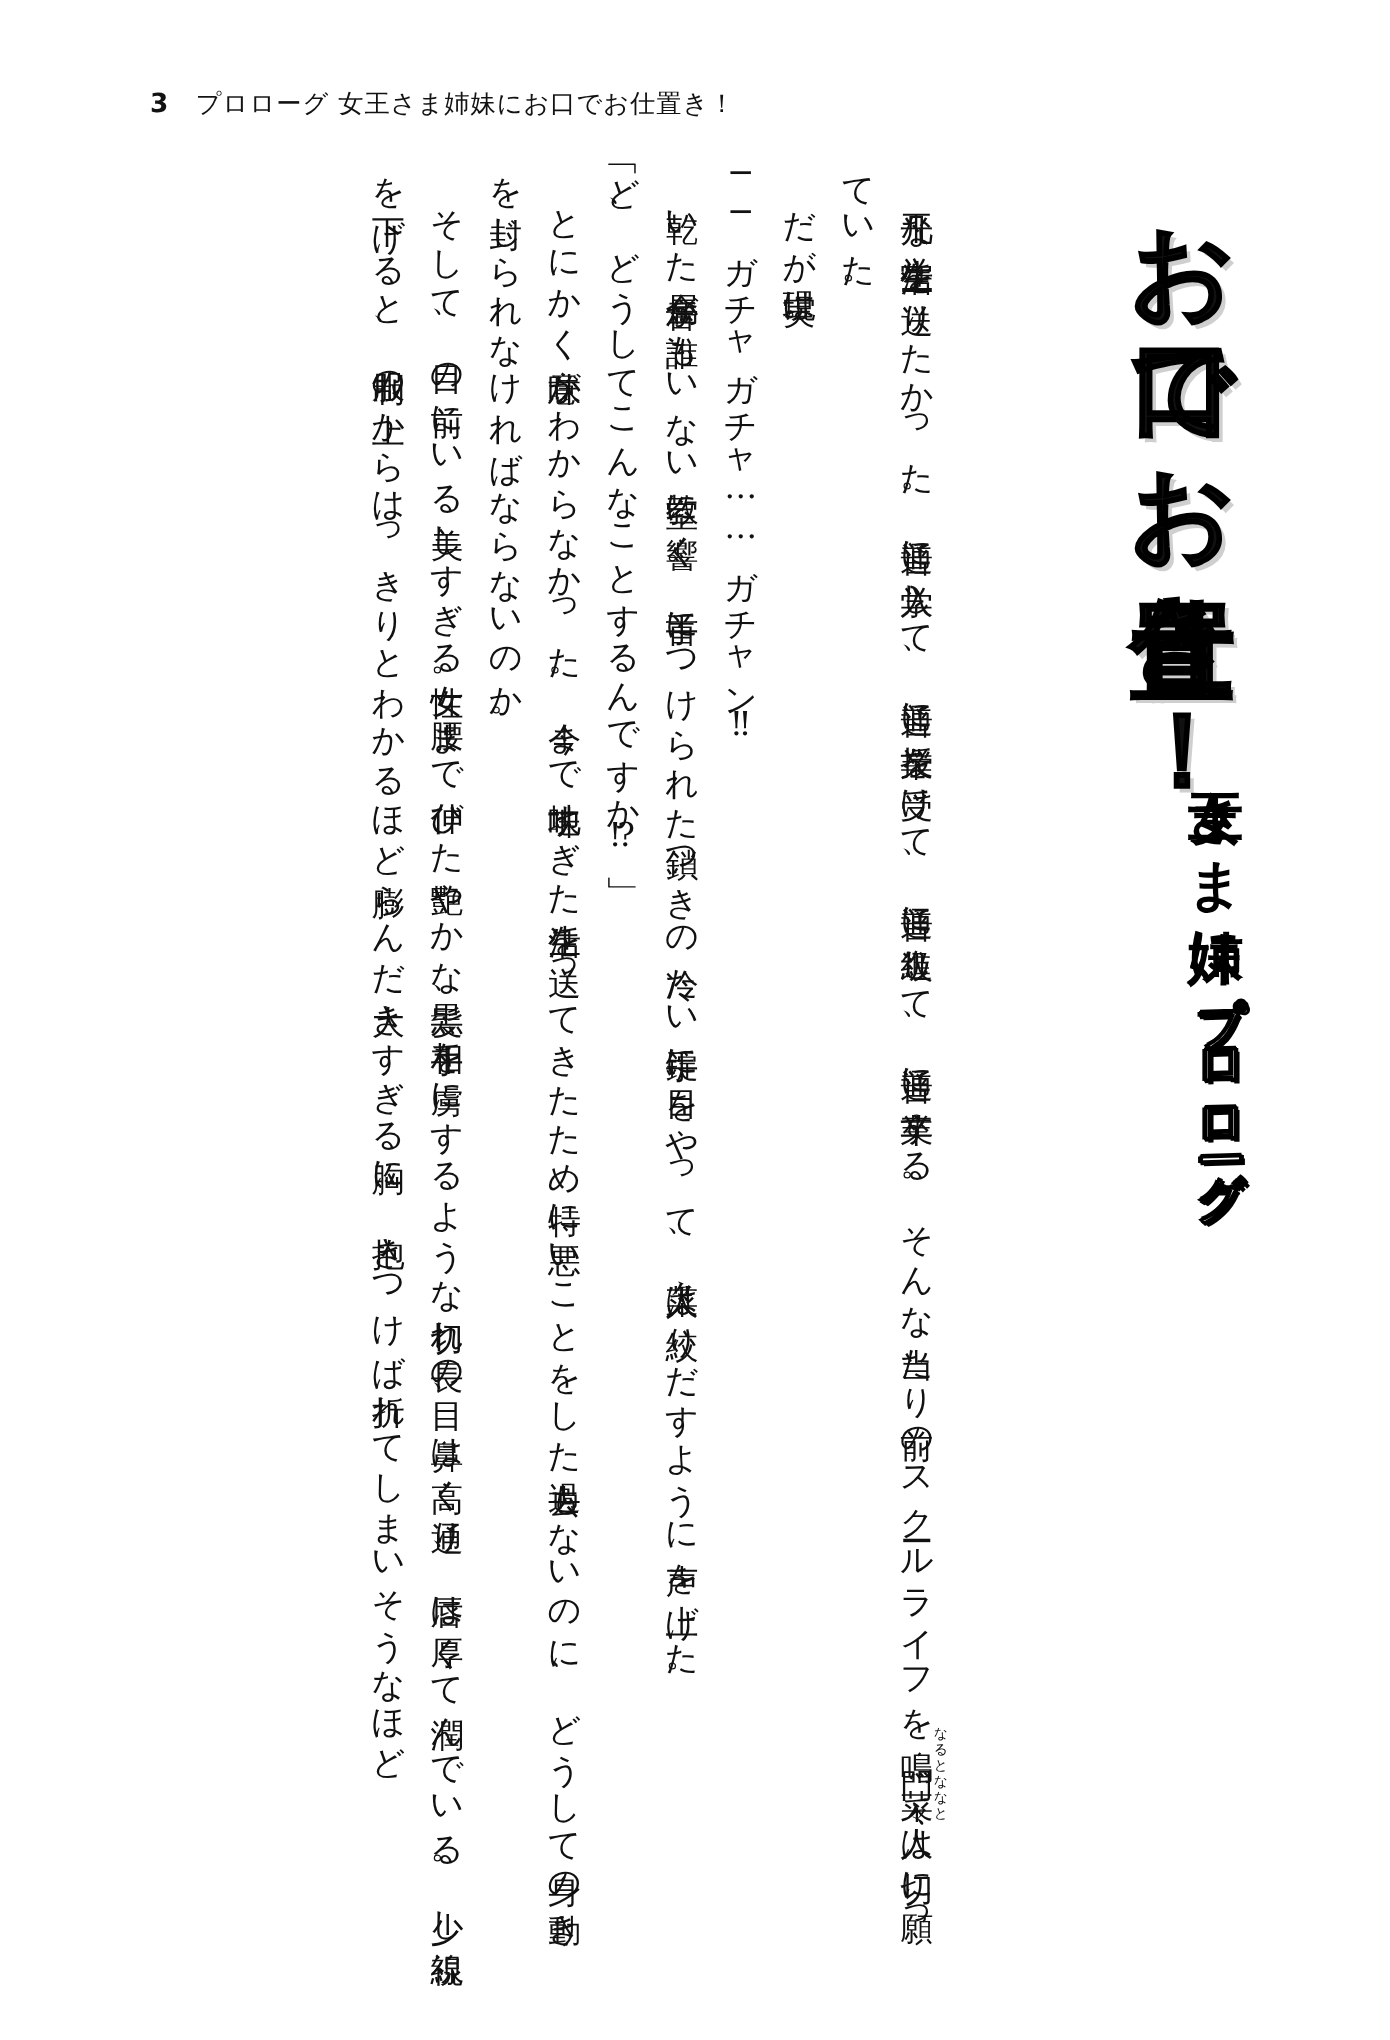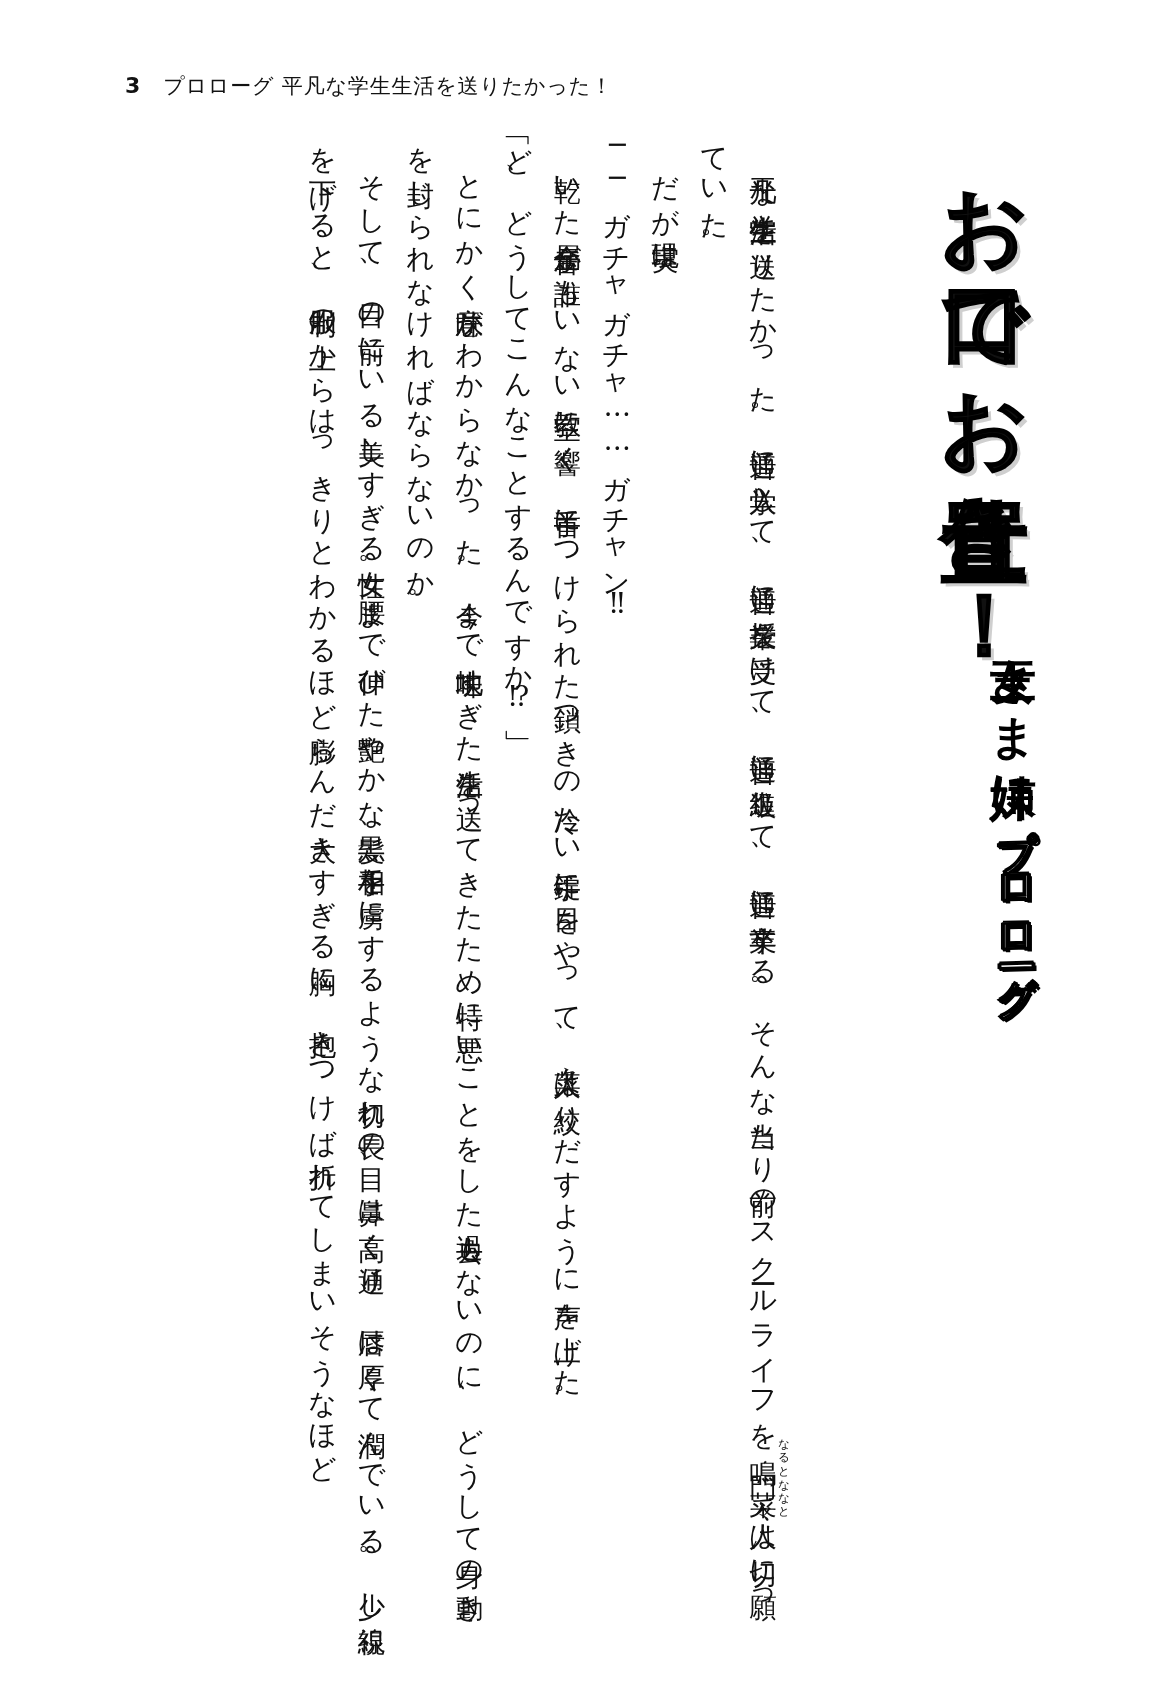--- a/index.html
+++ b/index.html
@@ -115,21 +115,21 @@
     align-items: flex-start;
   }
 </style>
 </head>
 <body>
 
 <div class="page">
 
   <div class="header">
     <span class="folio">3</span>
-    <span>プロローグ 平凡な学生生活を送りたかった！</span>
+    <span>プロローグ 女王さま姉妹にお口でお仕置き！</span>
   </div>
 
   <div class="title-block">
     <div class="title-stack">
       <div class="title-big">お口でお仕置き！</div>
       <div class="title-mid">女王さま姉妹に</div>
       <div class="title-small">プロローグ</div>
     </div>
   </div>
 

